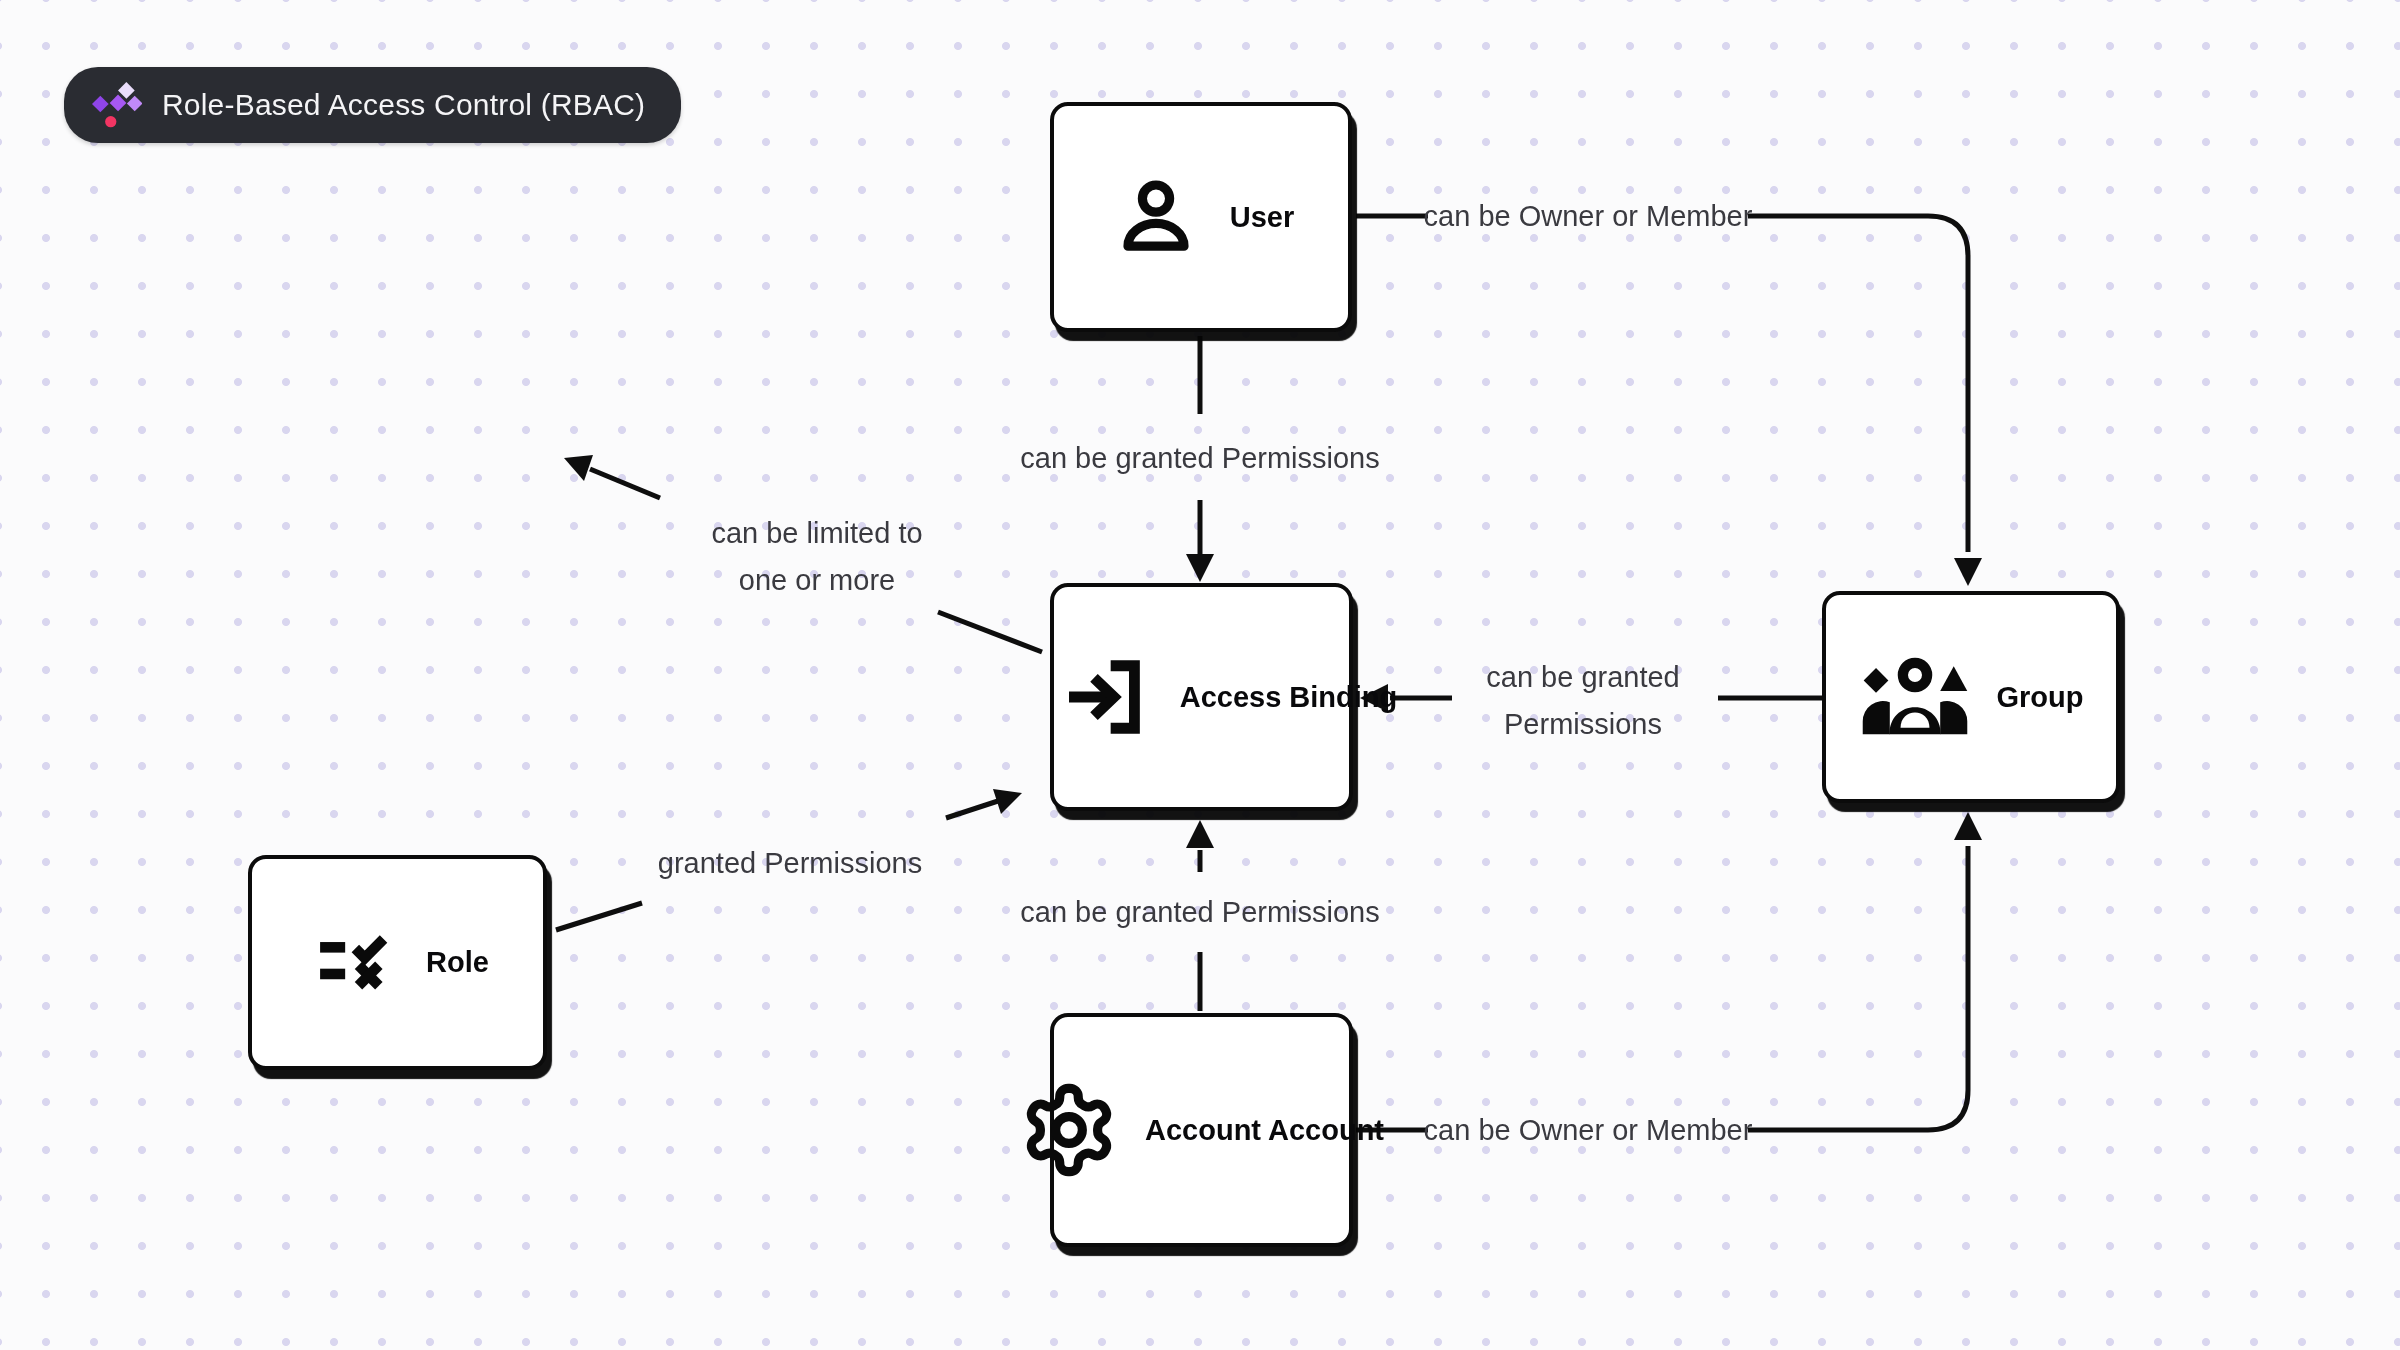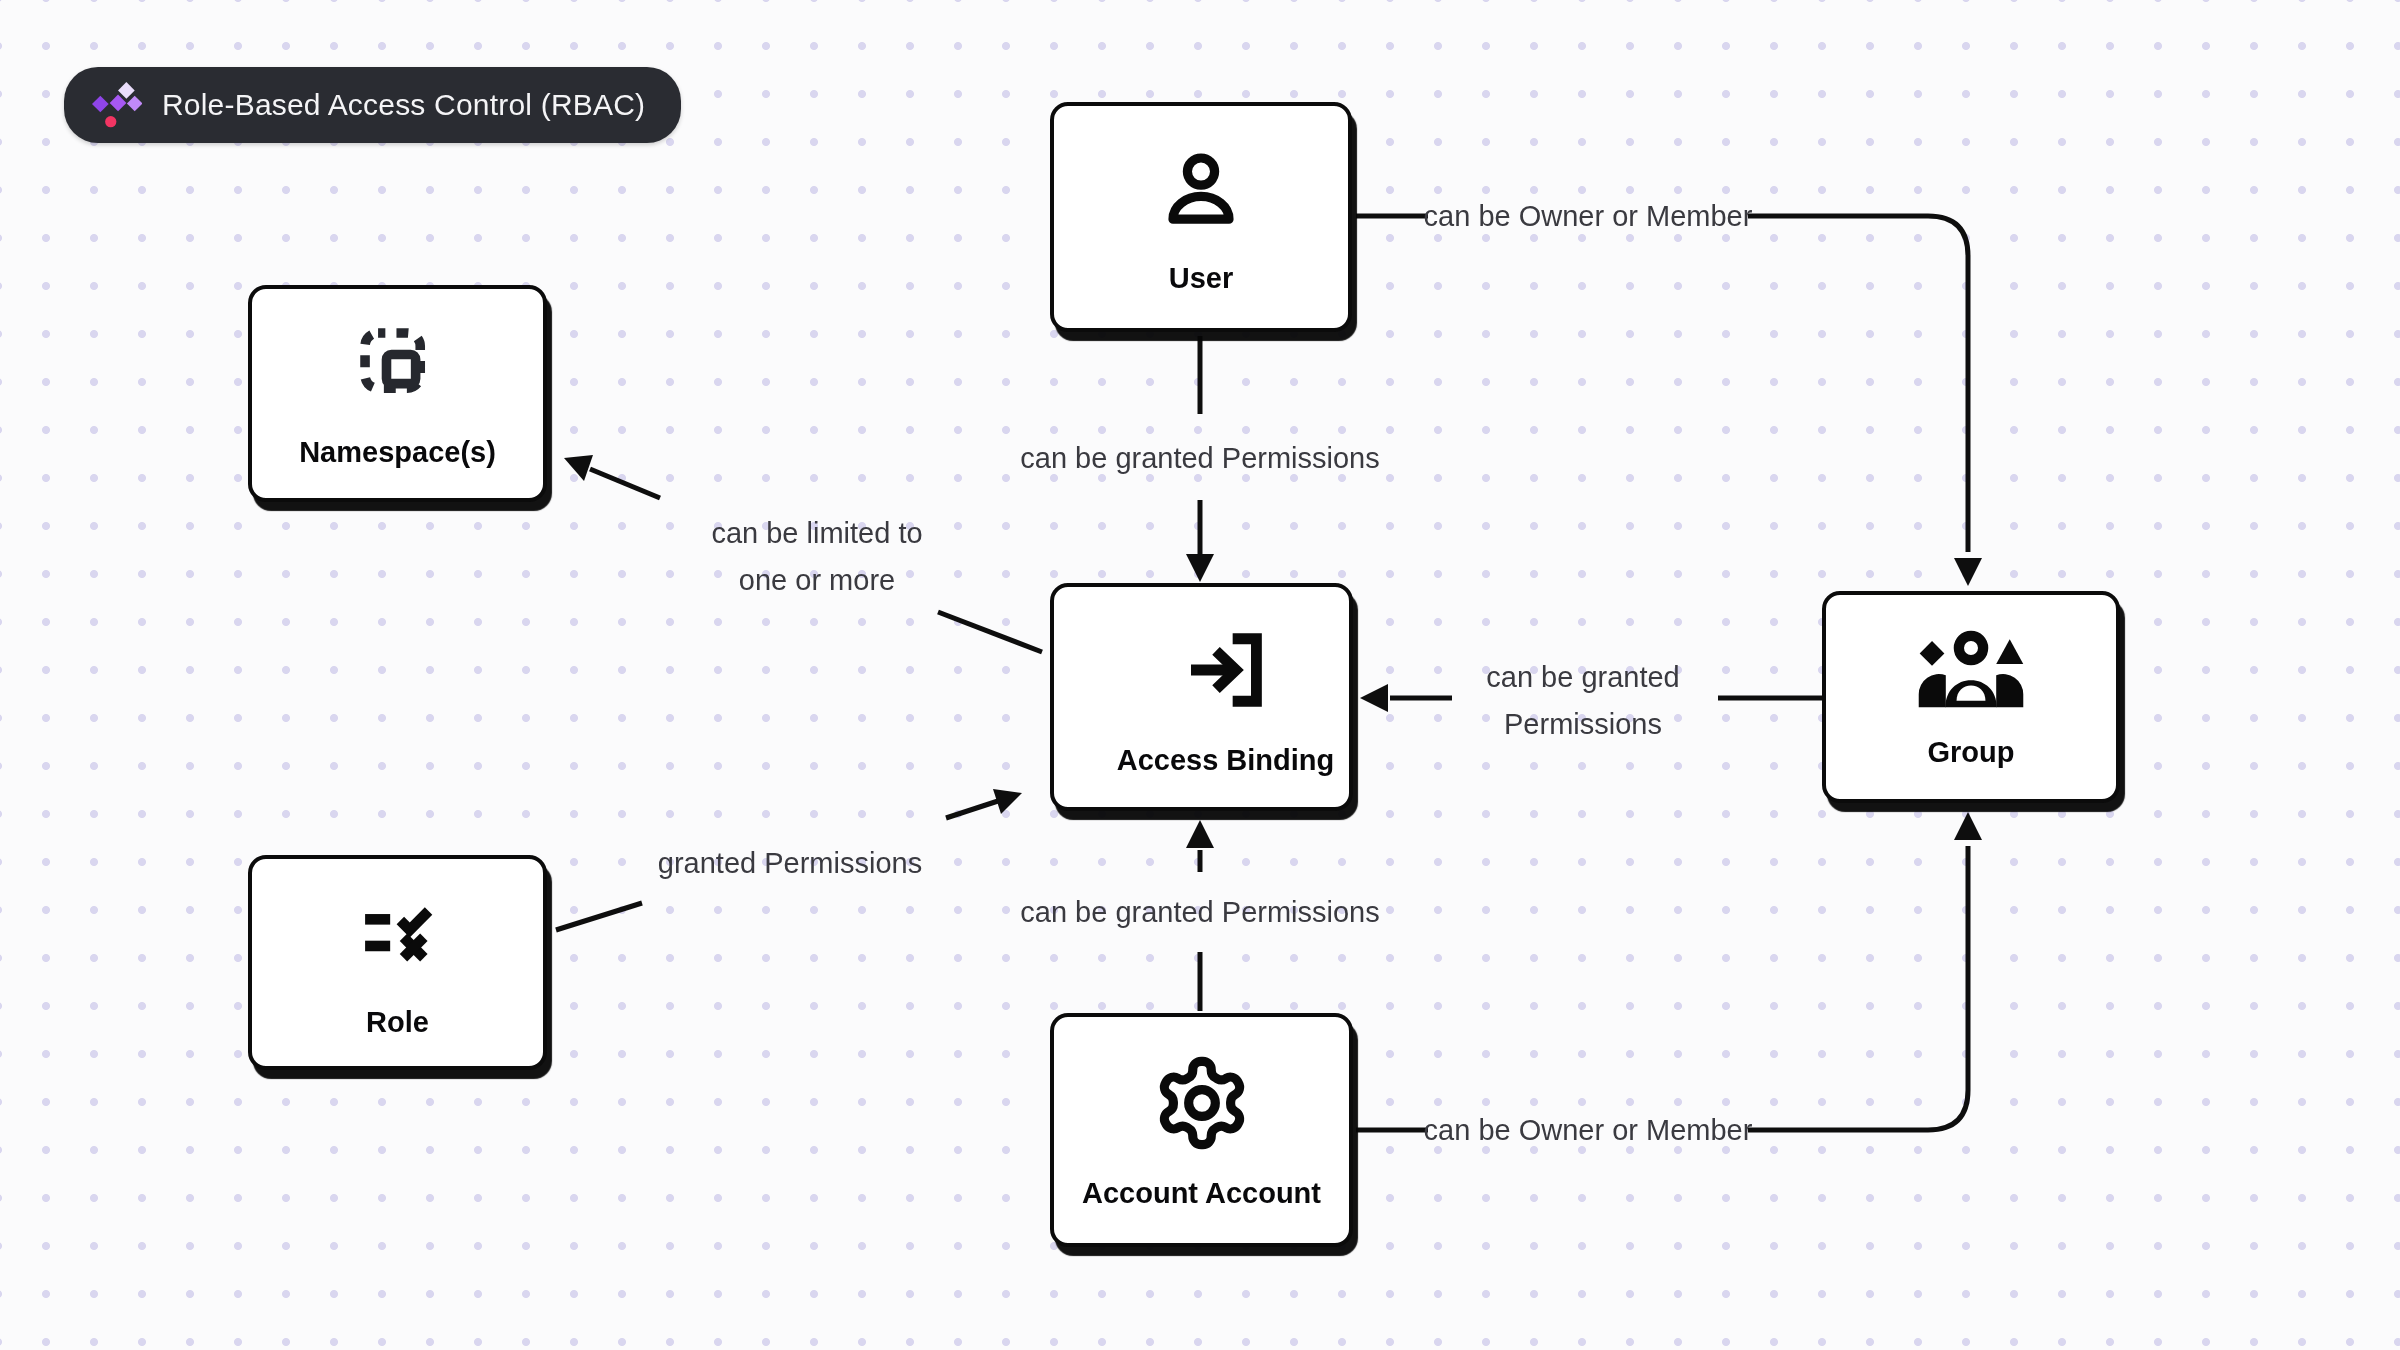--- a/index.html
+++ b/index.html
@@ -21,21 +21,21 @@
     position:absolute;left:64px;top:67px;height:76px;
     background:#2a2c32;border-radius:34px;
     display:flex;align-items:center;gap:20px;padding:0 36px 0 28px;
     box-shadow:0 2px 4px rgba(0,0,0,0.18);
   }
   .title-pill .title-text{color:#f4f4f6;font-size:30px;font-weight:500;letter-spacing:.2px;white-space:nowrap;}
   
   .node{
     position:absolute;background:#ffffff;border:4px solid #0b0b0b;border-radius:18px;
     box-shadow:5px 9px 1px rgba(5,5,5,0.95);
-    display:flex;flex-direction:column;align-items:center;justify-content:center;gap:26px;
+    display:flex;flex-direction:row;align-items:center;justify-content:center;gap:26px;
     box-sizing:border-box;
   }
   .node .icon{display:flex;align-items:center;justify-content:center;}
   .node .node-label{font-size:29px;font-weight:700;color:#09090b;white-space:nowrap;line-height:1;}
   
   .edge-label{
     position:absolute;transform:translate(-50%,-50%);
     font-size:29px;color:#3a3a40;text-align:center;line-height:47px;white-space:nowrap;
   }
 </style>
@@ -105,29 +105,20 @@
   <div class="node" style="left:1050px;top:102px;width:302px;height:230px;">
     <span class="icon">
       <svg width="96" height="96" viewBox="0 0 24 24" fill="none" stroke="#0a0a0a" stroke-width="2.3">
         <circle cx="12" cy="7.4" r="3.4"></circle>
         <path d="M5 19.3 a7 5.7 0 0 1 14 0 Z" stroke-linejoin="round"></path>
       </svg>
     </span>
     <span class="node-label">User</span>
   </div>
 
-  <div class="node" style="left:248px;top:285px;width:299px;height:217px;">
-    <span class="icon">
-      <svg width="92" height="92" viewBox="0 0 24 24" fill="none" stroke="#26282e" stroke-width="2.5">
-        <rect x="3.4" y="3.4" width="14.4" height="14.4" rx="3.4" stroke-dasharray="3.1 2.9" stroke-dashoffset="1.2"></rect>
-        <rect x="9" y="9" width="7.6" height="7.6" rx="1.3"></rect>
-      </svg>
-    </span>
-    <span class="node-label">Namespace(s)</span>
-  </div>
 
   <div class="node" style="left:1050px;top:583px;width:303px;height:228px;padding-left:48px;">
     <span class="icon">
       <svg width="100" height="100" viewBox="0 0 24 24" fill="none" stroke="#0a0a0a" stroke-width="2.6">
         <path d="M13.6 4.5 H19.3 V19.5 H13.6"></path>
         <path d="M3.6 12 H13.2"></path>
         <path d="M9.6 7.4 L14.4 12 L9.6 16.6" stroke-linejoin="miter"></path>
       </svg>
     </span>
     <span class="node-label">Access Binding</span>

